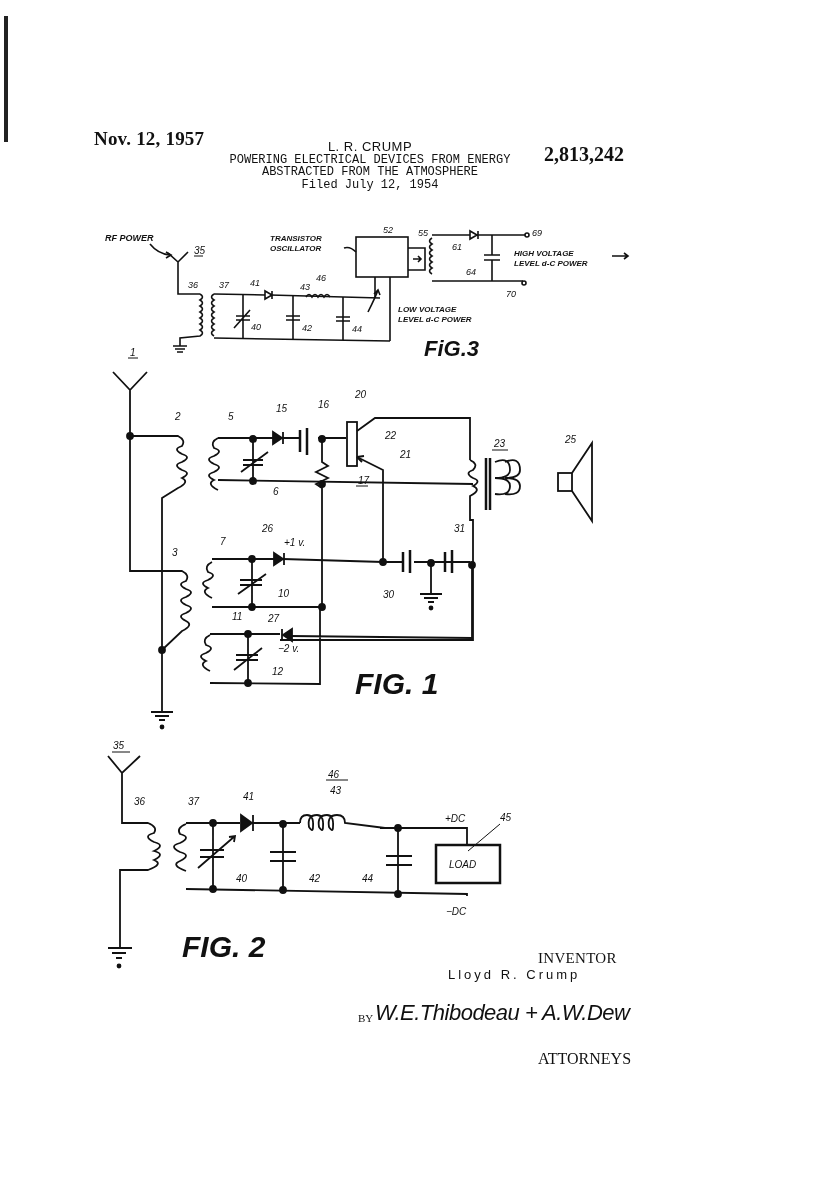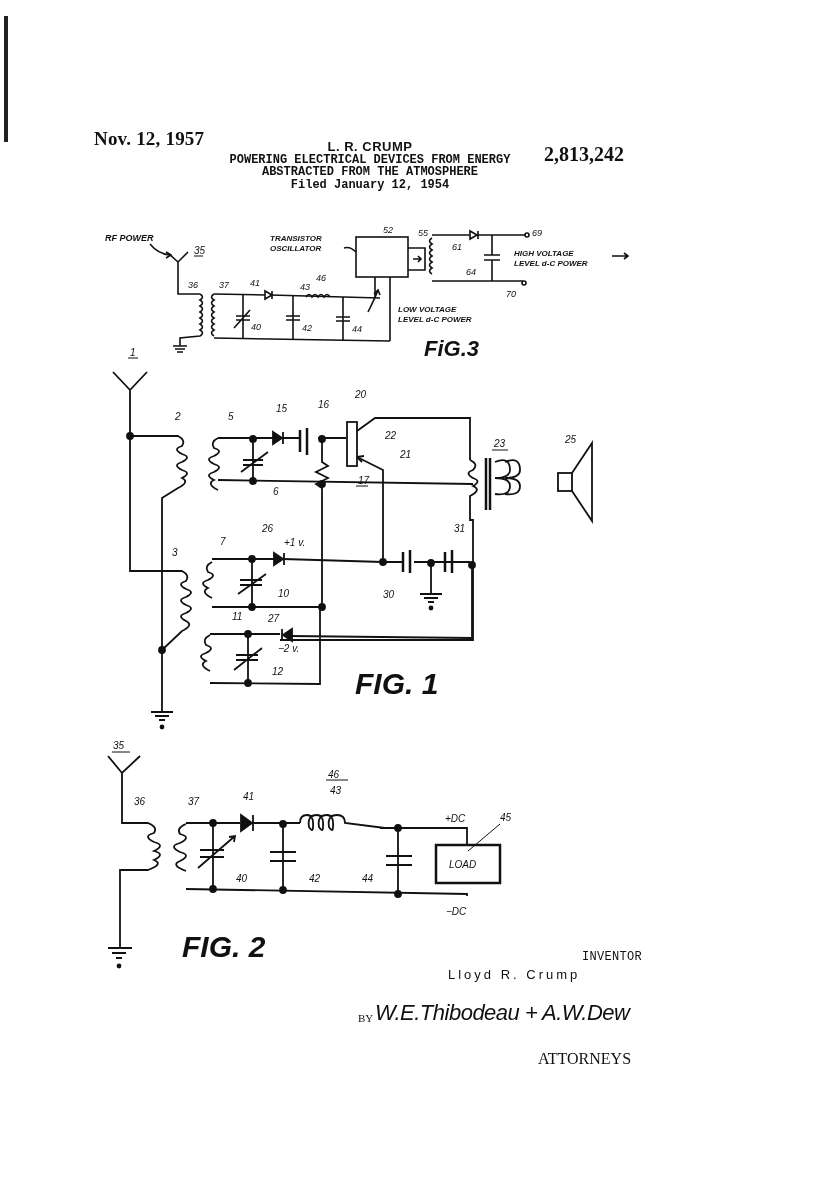--- a/index.html
+++ b/index.html
@@ -1,41 +1,41 @@
 <!DOCTYPE html>
 <html><head>
 <meta charset="utf-8">
 <style>
   html, body { margin:0; padding:0; background:#ffffff; }
   body { width:817px; height:1200px; position:relative; overflow:hidden; font-family:"Liberation Serif", serif; color:#111; }
   .abs { position:absolute; }
   .edge-line { left:4px; top:16px; width:4px; height:126px; background:#222; }
   .date { left:94px; top:128px; font-family:"Liberation Serif", serif; font-weight:bold; font-size:19px; letter-spacing:0.2px; }
   .patno { left:544px; top:143px; font-family:"Liberation Serif", serif; font-weight:bold; font-size:20px; }
-  .hdr { left:220px; top:141px; width:300px; text-align:center; font-family:"Liberation Mono", monospace; font-size:12px; line-height:12.5px;font-weight:bold; }
+  .hdr { left:220px; top:141px; width:300px; text-align:center; font-family:"Liberation Mono", monospace; font-size:12px; line-height:12.5px; }
   .hdr .inv { font-family:"Liberation Sans", sans-serif; font-size:13px; letter-spacing:0.5px; }
   svg text { font-family:"Liberation Sans", sans-serif; font-style:italic; fill:#111; }
   .figlbl { font-family:"Liberation Sans", sans-serif; font-style:italic; font-weight:bold; fill:#111; }
-  .inventor-h { left:538px; top:950px; font-family:Liberation Mono, monospace; font-size:12px; letter-spacing:0.3px;margin-left:44px; }
+  .inventor-h { left:538px; top:950px; font-family:Liberation Serif, serif; font-size:15px; letter-spacing:0.3px; }
   .inventor-n { left:448px; top:967px; font-family:"Liberation Sans", sans-serif; font-size:13px; letter-spacing:3px; }
   .by { left:358px; top:1012px; font-family:"Liberation Serif", serif; font-size:11px;text-align:right; }
   .sig { left:375px; top:1000px; font-family:Liberation Sans, sans-serif; font-style:italic; font-size:22px; letter-spacing:-0.5px; }
   .attys { left:538px; top:1050px; font-family:"Liberation Serif", serif; font-size:16px; }
 </style>
 </head>
 <body>
 
 <div class="abs edge-line"></div>
 
 <div class="abs date">Nov. 12, 1957</div>
 <div class="abs hdr">
   <div class="inv">L. R. CRUMP</div>
   <div>POWERING ELECTRICAL DEVICES FROM ENERGY</div>
   <div>ABSTRACTED FROM THE ATMOSPHERE</div>
-  <div>Filed January 12, 1954</div>
+  <div>Filed July 12, 1954</div>
 </div>
 <div class="abs patno">2,813,242</div>
 
 <svg class="abs" style="left:0;top:0" width="817" height="1200" viewBox="0 0 817 1200" fill="none" stroke="#111" stroke-width="1.6">
 
   <g>
     <text x="105" y="241" font-size="9" font-weight="bold" stroke="none">RF POWER</text>
     <path d="M150 244 Q158 254 170 255"></path>
     <path d="M166 252 L171 255 L166 258"></path>
     <path d="M168 253 L178 262 L188 252 M178 262 L178 294 L200 294"></path>

